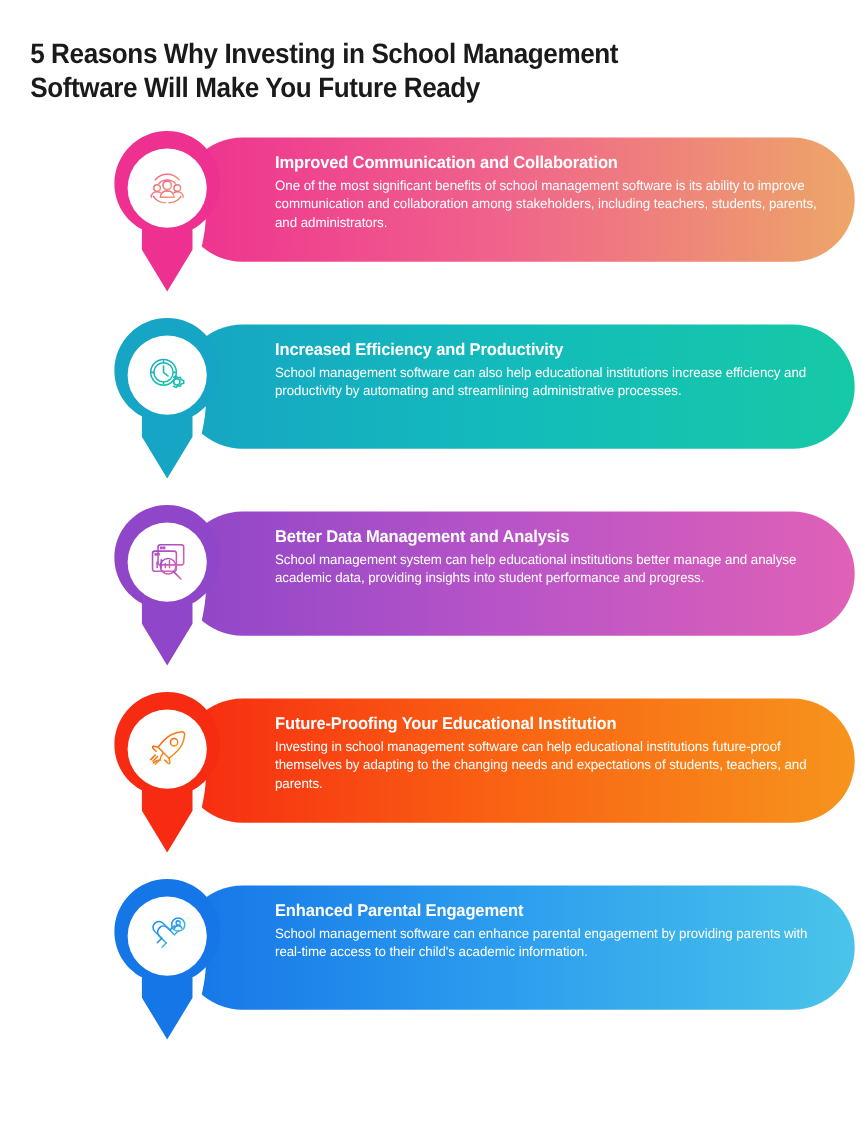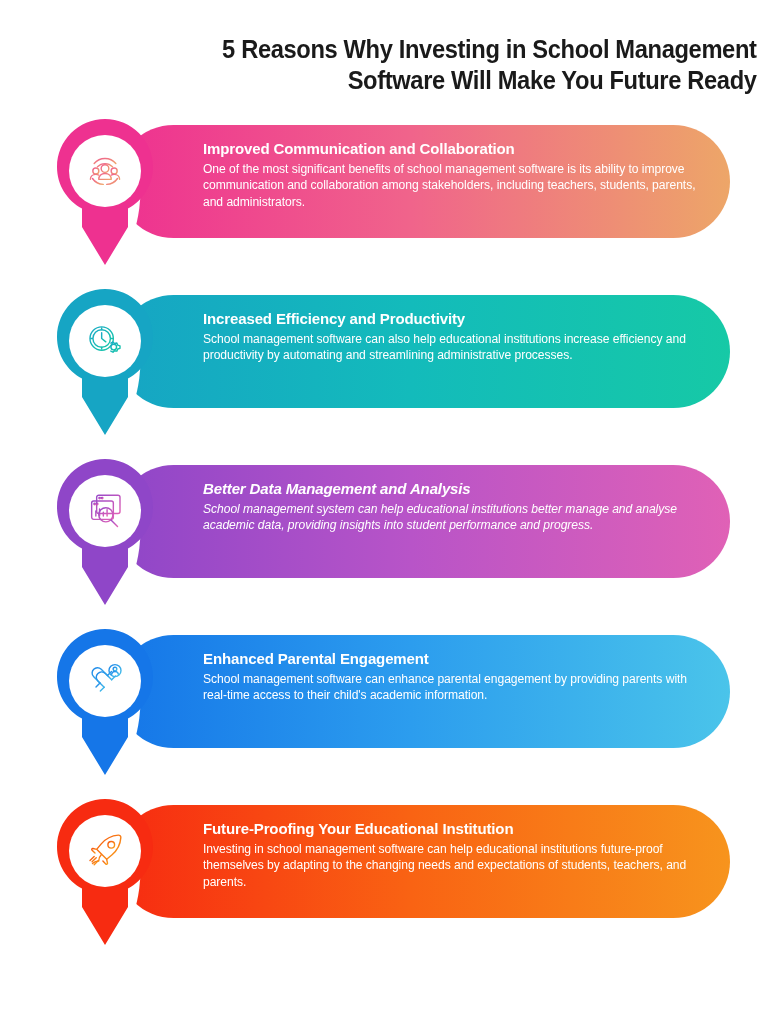--- a/index.html
+++ b/index.html
@@ -19,37 +19,38 @@
     width: 784px;
     height: 1024px;
     position: relative;
     background: #ffffff;
     box-sizing: border-box;
   }
 
   
   .title-block {
     padding-top: 34px;
-    text-align: right;
+    text-align: left;
   }
   .title-line {
     font-family: "Liberation Sans", sans-serif;
     font-weight: bold;
     font-size: 25.5px;
     line-height: 31px;
     letter-spacing: -0.4px;
     color: #1a1a1a;
     white-space: nowrap;
     transform: scaleX(0.93);
   }
 
   
   .cards {
     position: relative;
     margin-top: 23px;
+    padding-left: 47px;
   }
 
   .card {
     position: relative;
     height: 170px;
   }
 
   
   .bar {
     position: absolute;
@@ -212,21 +213,21 @@
             <path d="M20 8.4 L20 10.5 M20 31.5 L20 33.6 M33 21 L30.9 21 M9.1 21 L7 21"></path>
             <path d="M31 26.5 L33.6 25.2 L35.3 26.9 L38.2 26.4 L39.3 29 L42 29.8 L42 32.8 L39.3 33.6 L38.2 36.2 L35.3 35.7 L33.6 37.4 L31 36.1"></path>
             <path d="M31 26.5 L31 36.1"></path>
             <circle cx="34.5" cy="31.3" r="3.4"></circle>
           </svg>
         </div>
       </div>
     </div>
 
     <div class="card">
-      <div class="bar" id="bar2" style="background: linear-gradient(90deg, rgb(143, 70, 200) 0%, rgb(184, 84, 200) 48%, rgb(224, 97, 182) 100%); font-style: italic;">
+      <div class="bar" id="bar2" style="background: linear-gradient(90deg, rgb(143, 70, 200) 0%, rgb(184, 84, 200) 48%, rgb(224, 97, 182) 100%);">
         <div class="bar-text">
           <p class="card-title">Better Data Management and Analysis</p>
           <p class="card-desc">School management system can help educational institutions better manage and analyse academic data, providing insights into student performance and progress.</p>
         </div>
       </div>
       <div class="notch"></div>
       <div class="pin-wrap">
         <svg class="pin-svg" viewBox="0 0 96 146">
           <path id="pinpath2" d="M48 0 C74.5 0 96 21.5 96 48 C96 66 86 81.5 71 89.5 L71 108 L48 146 L25 108 L25 89.5 C10 81.5 0 66 0 48 C0 21.5 21.5 0 48 0 Z" fill="#8F46C8"></path>
           <circle cx="48" cy="52" r="36" fill="#ffffff"></circle>
@@ -249,20 +250,52 @@
             <circle cx="14.6" cy="15.5" r="0.9"></circle>
             <path d="M13 30 L13 24 M17.5 30 L17.5 21.5 M22 30 L22 25.5 M26.5 30 L26.5 22.5"></path>
             <circle cx="25" cy="28.5" r="8.5"></circle>
             <path d="M31.2 34.7 L39 42.5"></path>
           </svg>
         </div>
       </div>
     </div>
 
     <div class="card">
+      <div class="bar" id="bar4" style="background: linear-gradient(90deg, rgb(247, 43, 17) 0%, rgb(249, 99, 19) 48%, rgb(247, 148, 29) 100%);">
+        <div class="bar-text">
+          <p class="card-title">Future-Proofing Your Educational Institution</p>
+          <p class="card-desc">Investing in school management software can help educational institutions future-proof themselves by adapting to the changing needs and expectations of students, teachers, and parents.</p>
+        </div>
+      </div>
+      <div class="notch"></div>
+      <div class="pin-wrap">
+        <svg class="pin-svg" viewBox="0 0 96 146">
+          <path id="pinpath4" d="M48 0 C74.5 0 96 21.5 96 48 C96 66 86 81.5 71 89.5 L71 108 L48 146 L25 108 L25 89.5 C10 81.5 0 66 0 48 C0 21.5 21.5 0 48 0 Z" fill="#F72B11"></path>
+          <circle cx="48" cy="52" r="36" fill="#ffffff"></circle>
+        </svg>
+        <div class="icon-holder">
+          <svg viewBox="0 0 48 48" fill="none" stroke="url(#g-ic4)" stroke-width="1.7" stroke-linecap="round" stroke-linejoin="round">
+            <defs>
+              <linearGradient id="g-ic4" x1="0" y1="0" x2="1" y2="1">
+                <stop offset="0%" id="ic4a" stop-color="#F8580F"></stop>
+                <stop offset="100%" id="ic4b" stop-color="#F9A01C"></stop>
+              </linearGradient>
+            </defs>
+            <path d="M40 5 C33 5.5 25 9 19.5 15.5 L14 22 L26 34 L32.5 28.5 C39 23 42.5 15 43 8 C43.1 6.3 41.7 4.9 40 5 Z"></path>
+            <circle cx="31.5" cy="16.5" r="4"></circle>
+            <path d="M14 22 L9.5 21 C8.3 20.8 7.6 22.2 8.5 23.1 L12 26.5"></path>
+            <path d="M26 34 L27 38.5 C27.2 39.7 25.8 40.4 24.9 39.5 L21.5 36"></path>
+            <path d="M13.5 32 L8.5 37 M11 30.5 L6 35.5 M16 35.5 L11 40.5"></path>
+            <path d="M19.5 28.5 C16.5 31.5 16.5 36 16.5 36 C16.5 36 12 36 9 39"></path>
+          </svg>
+        </div>
+      </div>
+    </div>
+
+    <div class="card">
       <div class="bar" id="bar3" style="background: linear-gradient(90deg, rgb(21, 118, 232) 0%, rgb(44, 157, 238) 48%, rgb(74, 196, 234) 100%);">
         <div class="bar-text">
           <p class="card-title">Enhanced Parental Engagement</p>
           <p class="card-desc">School management software can enhance parental engagement by providing parents with real-time access to their child's academic information.</p>
         </div>
       </div>
       <div class="notch"></div>
       <div class="pin-wrap">
         <svg class="pin-svg" viewBox="0 0 96 146">
           <path id="pinpath3" d="M48 0 C74.5 0 96 21.5 96 48 C96 66 86 81.5 71 89.5 L71 108 L48 146 L25 108 L25 89.5 C10 81.5 0 66 0 48 C0 21.5 21.5 0 48 0 Z" fill="#1576E8"></path>
@@ -281,46 +314,14 @@
             <path d="M27 17.5 L31.8 12.7 M32 22.5 L36.6 17.9"></path>
             <path d="M18 26.5 L13.2 31.3 M23 31.5 L18.4 36.1"></path>
             <circle cx="36" cy="11.5" r="7.2"></circle>
             <circle cx="36" cy="9.6" r="2.2"></circle>
             <path d="M31.8 16.2 C32.3 13.7 33.9 12.6 36 12.6 C38.1 12.6 39.7 13.7 40.2 16.2"></path>
           </svg>
         </div>
       </div>
     </div>
 
-    <div class="card">
-      <div class="bar" id="bar4" style="background: linear-gradient(90deg, rgb(247, 43, 17) 0%, rgb(249, 99, 19) 48%, rgb(247, 148, 29) 100%);">
-        <div class="bar-text">
-          <p class="card-title">Future-Proofing Your Educational Institution</p>
-          <p class="card-desc">Investing in school management software can help educational institutions future-proof themselves by adapting to the changing needs and expectations of students, teachers, and parents.</p>
-        </div>
-      </div>
-      <div class="notch"></div>
-      <div class="pin-wrap">
-        <svg class="pin-svg" viewBox="0 0 96 146">
-          <path id="pinpath4" d="M48 0 C74.5 0 96 21.5 96 48 C96 66 86 81.5 71 89.5 L71 108 L48 146 L25 108 L25 89.5 C10 81.5 0 66 0 48 C0 21.5 21.5 0 48 0 Z" fill="#F72B11"></path>
-          <circle cx="48" cy="52" r="36" fill="#ffffff"></circle>
-        </svg>
-        <div class="icon-holder">
-          <svg viewBox="0 0 48 48" fill="none" stroke="url(#g-ic4)" stroke-width="1.7" stroke-linecap="round" stroke-linejoin="round">
-            <defs>
-              <linearGradient id="g-ic4" x1="0" y1="0" x2="1" y2="1">
-                <stop offset="0%" id="ic4a" stop-color="#F8580F"></stop>
-                <stop offset="100%" id="ic4b" stop-color="#F9A01C"></stop>
-              </linearGradient>
-            </defs>
-            <path d="M40 5 C33 5.5 25 9 19.5 15.5 L14 22 L26 34 L32.5 28.5 C39 23 42.5 15 43 8 C43.1 6.3 41.7 4.9 40 5 Z"></path>
-            <circle cx="31.5" cy="16.5" r="4"></circle>
-            <path d="M14 22 L9.5 21 C8.3 20.8 7.6 22.2 8.5 23.1 L12 26.5"></path>
-            <path d="M26 34 L27 38.5 C27.2 39.7 25.8 40.4 24.9 39.5 L21.5 36"></path>
-            <path d="M13.5 32 L8.5 37 M11 30.5 L6 35.5 M16 35.5 L11 40.5"></path>
-            <path d="M19.5 28.5 C16.5 31.5 16.5 36 16.5 36 C16.5 36 12 36 9 39"></path>
-          </svg>
-        </div>
-      </div>
-    </div>
-
   </div>
 </div>
 
 </body></html>

